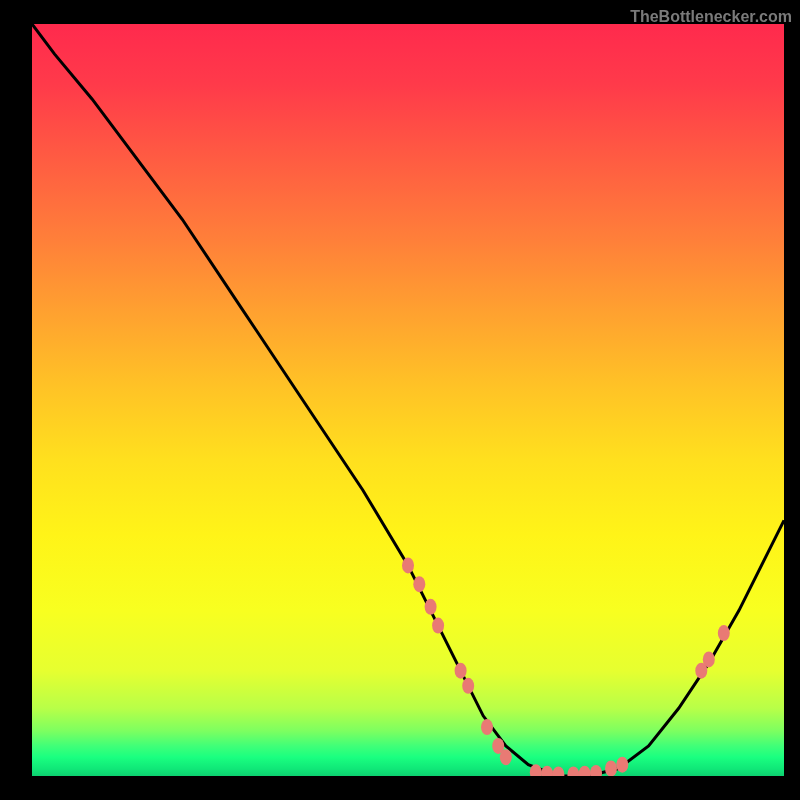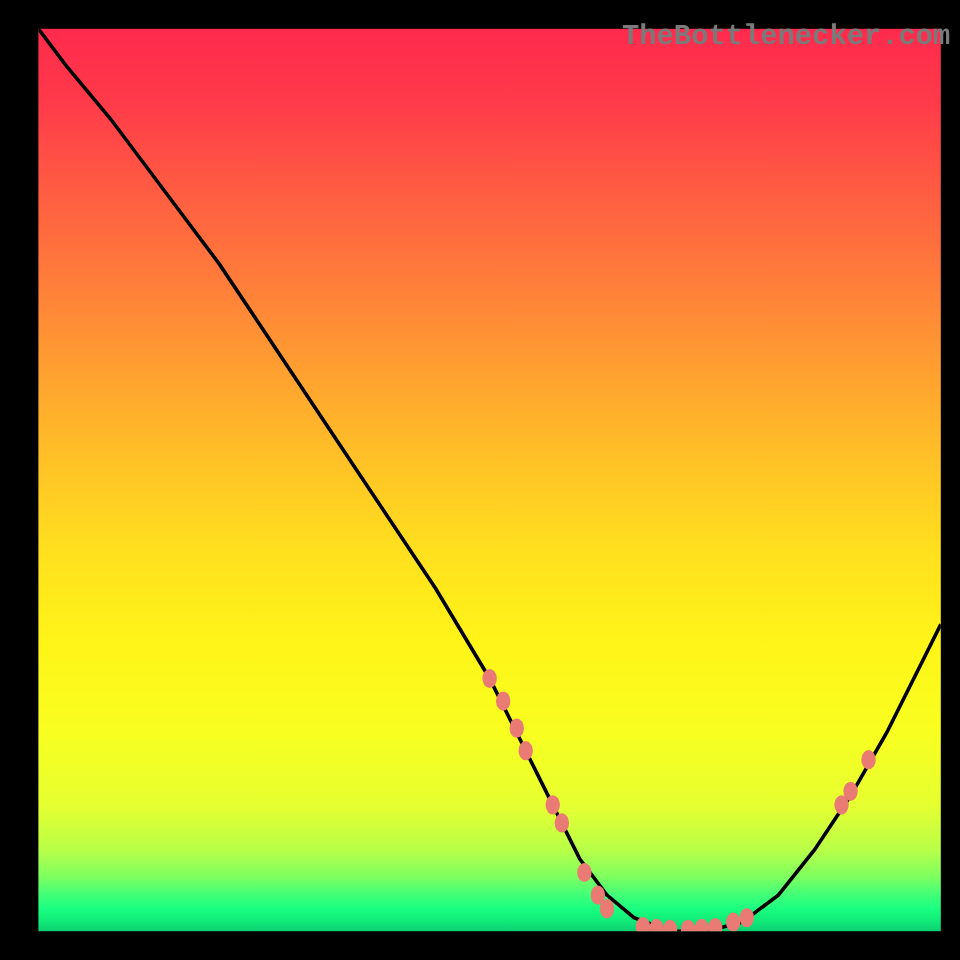--- a/index.html
+++ b/index.html
@@ -1,17 +1,17 @@
 <!DOCTYPE html>
 <html><head>
 <meta charset="utf-8">
 <style>
   * { margin: 0; padding: 0; box-sizing: border-box; }
   body { width: 800px; height: 800px; background: #000; position: relative; overflow: hidden; }
-  .attribution { position: absolute; top: 18px; right: 8px; color: #7a7a7a; font-family: Liberation Mono, monospace; font-size: 24px; font-weight: bold; z-index: 10; }
+  .attribution { position: absolute; top: 8px; right: 8px; color: #7a7a7a; font-family: Liberation Sans, sans-serif; font-size: 16px; font-weight: bold; z-index: 10; }
   .chart-area { position: absolute; left: 32px; top: 24px; width: 752px; height: 752px; }
   .gradient-bg { position: absolute; left: 0; top: 0; width: 100%; height: 100%; background: linear-gradient(to bottom,
       #ff2a4d 0%,
       #ff3a4a 8%,
       #ff5c42 18%,
       #ff7d3a 28%,
       #ffa030 38%,
       #ffc226 48%,
       #ffe01e 58%,
       #fff418 68%,

